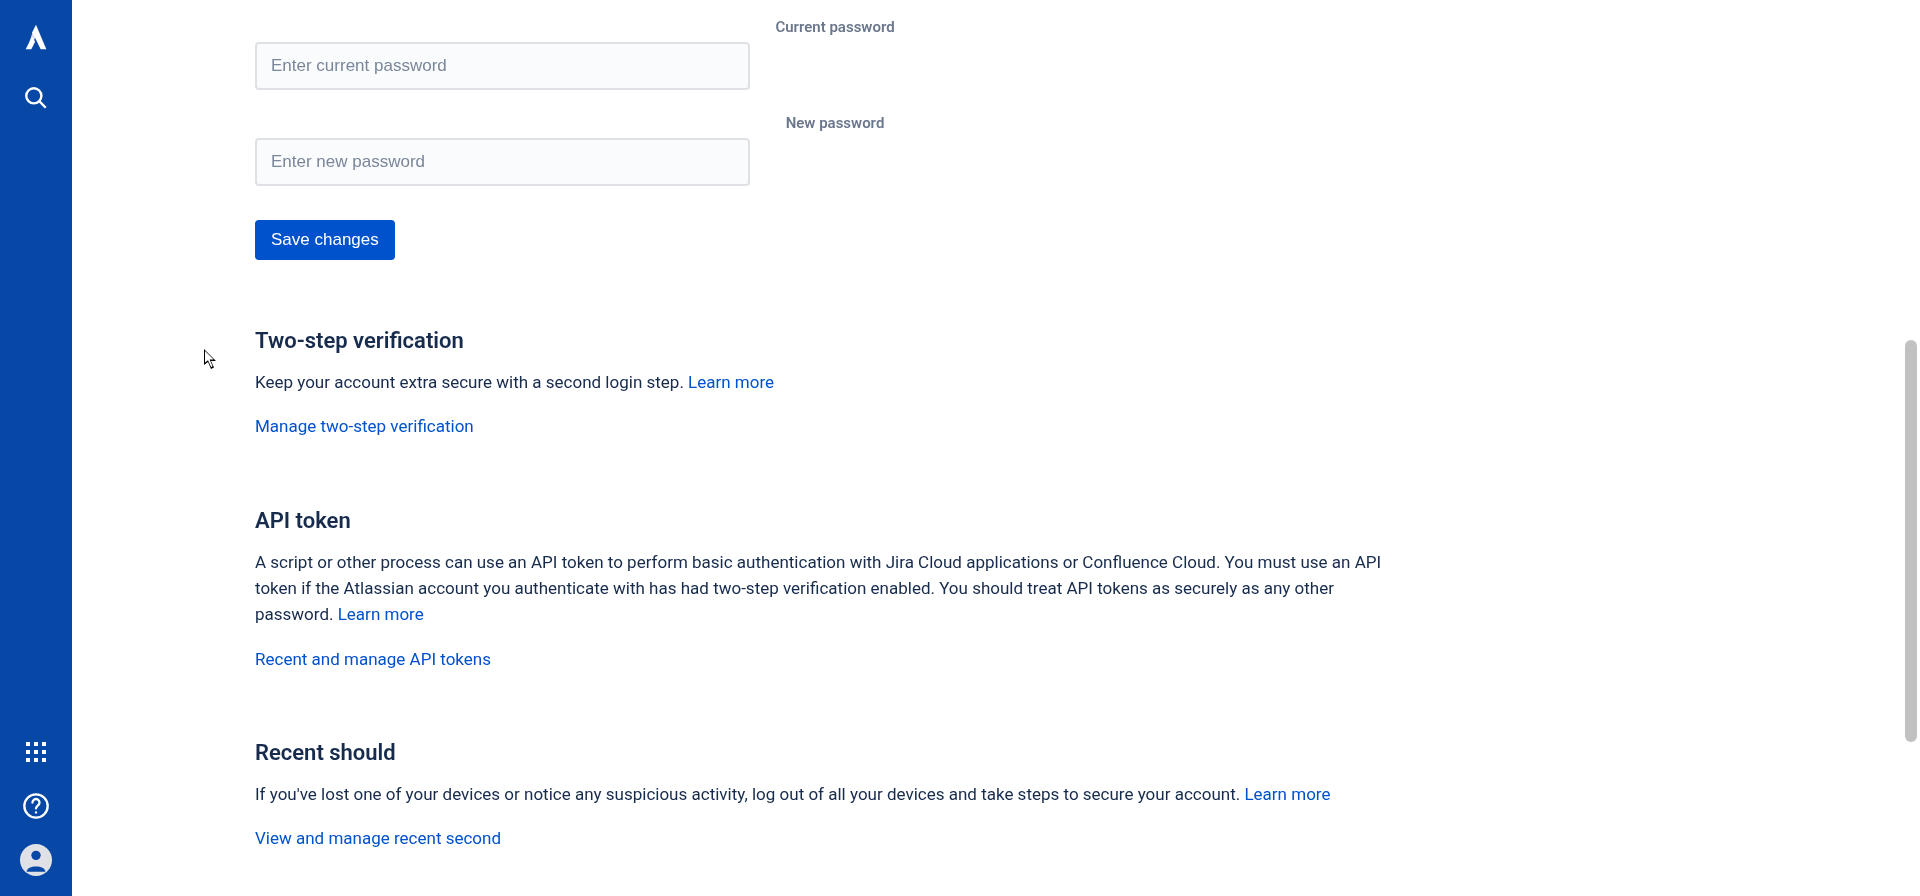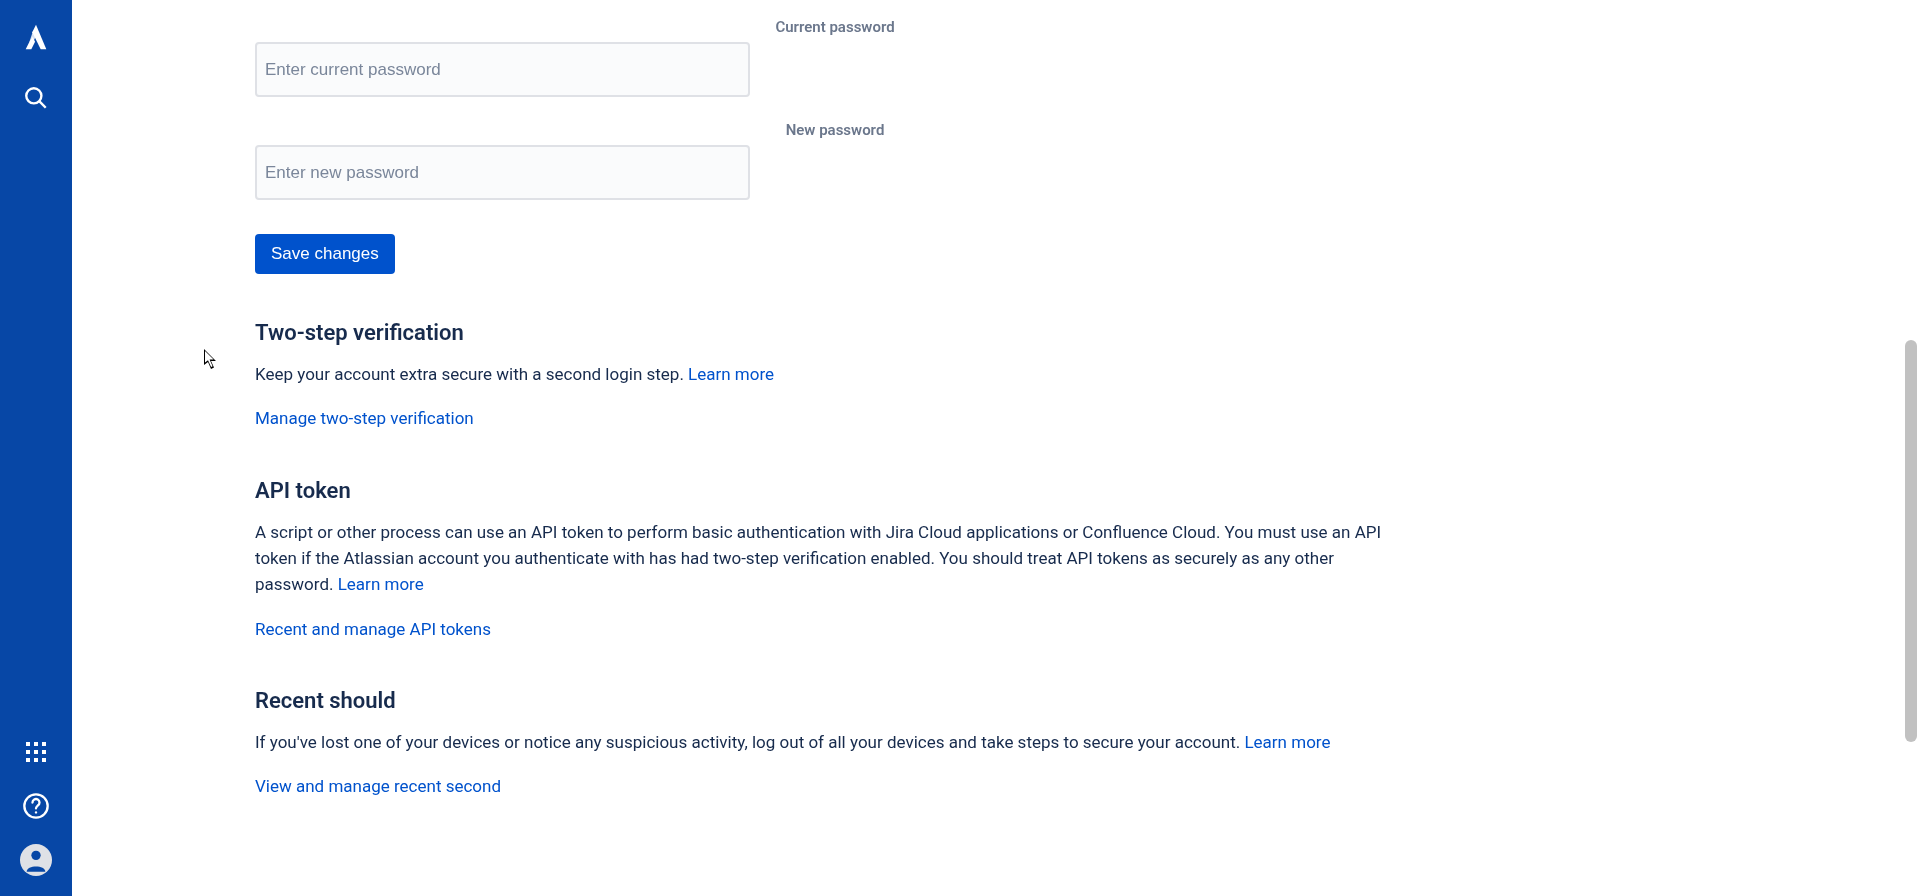--- a/index.html
+++ b/index.html
@@ -69,44 +69,44 @@
   .field-label {
     display: block;
     font-size: 15px;
     font-weight: 600;
     color: #6b778c;
     margin-bottom: 6px;
     text-align: center;
   }
   .text-input {
     width: 495px;
-    height: 55px;
+    height: 48px;
     border: 2px solid #dfe1e6;
     border-radius: 4px;
     background: #fafbfc;
-    padding: 0 8px;
+    padding: 0 14px;
     font-size: 17px;
     color: #be185d;
   }
   .text-input::placeholder {
     color: #7a869a;
   }
   .btn-primary {
     background: #0052cc;
     color: #ffffff;
     border: none;
     border-radius: 4px;
     padding: 10px 16px;
     font-size: 17px;
     font-weight: 400;
     cursor: pointer;
     margin-top: 10px;
   }
   .section {
-    margin-top: 46px;
+    margin-top: 68px;
   }
   .section h2 {
     font-size: 22px;
     font-weight: 600;
     color: #172b4d;
     margin-bottom: 16px;
   }
   .section p {
     font-size: 17px;
     line-height: 1.55;

